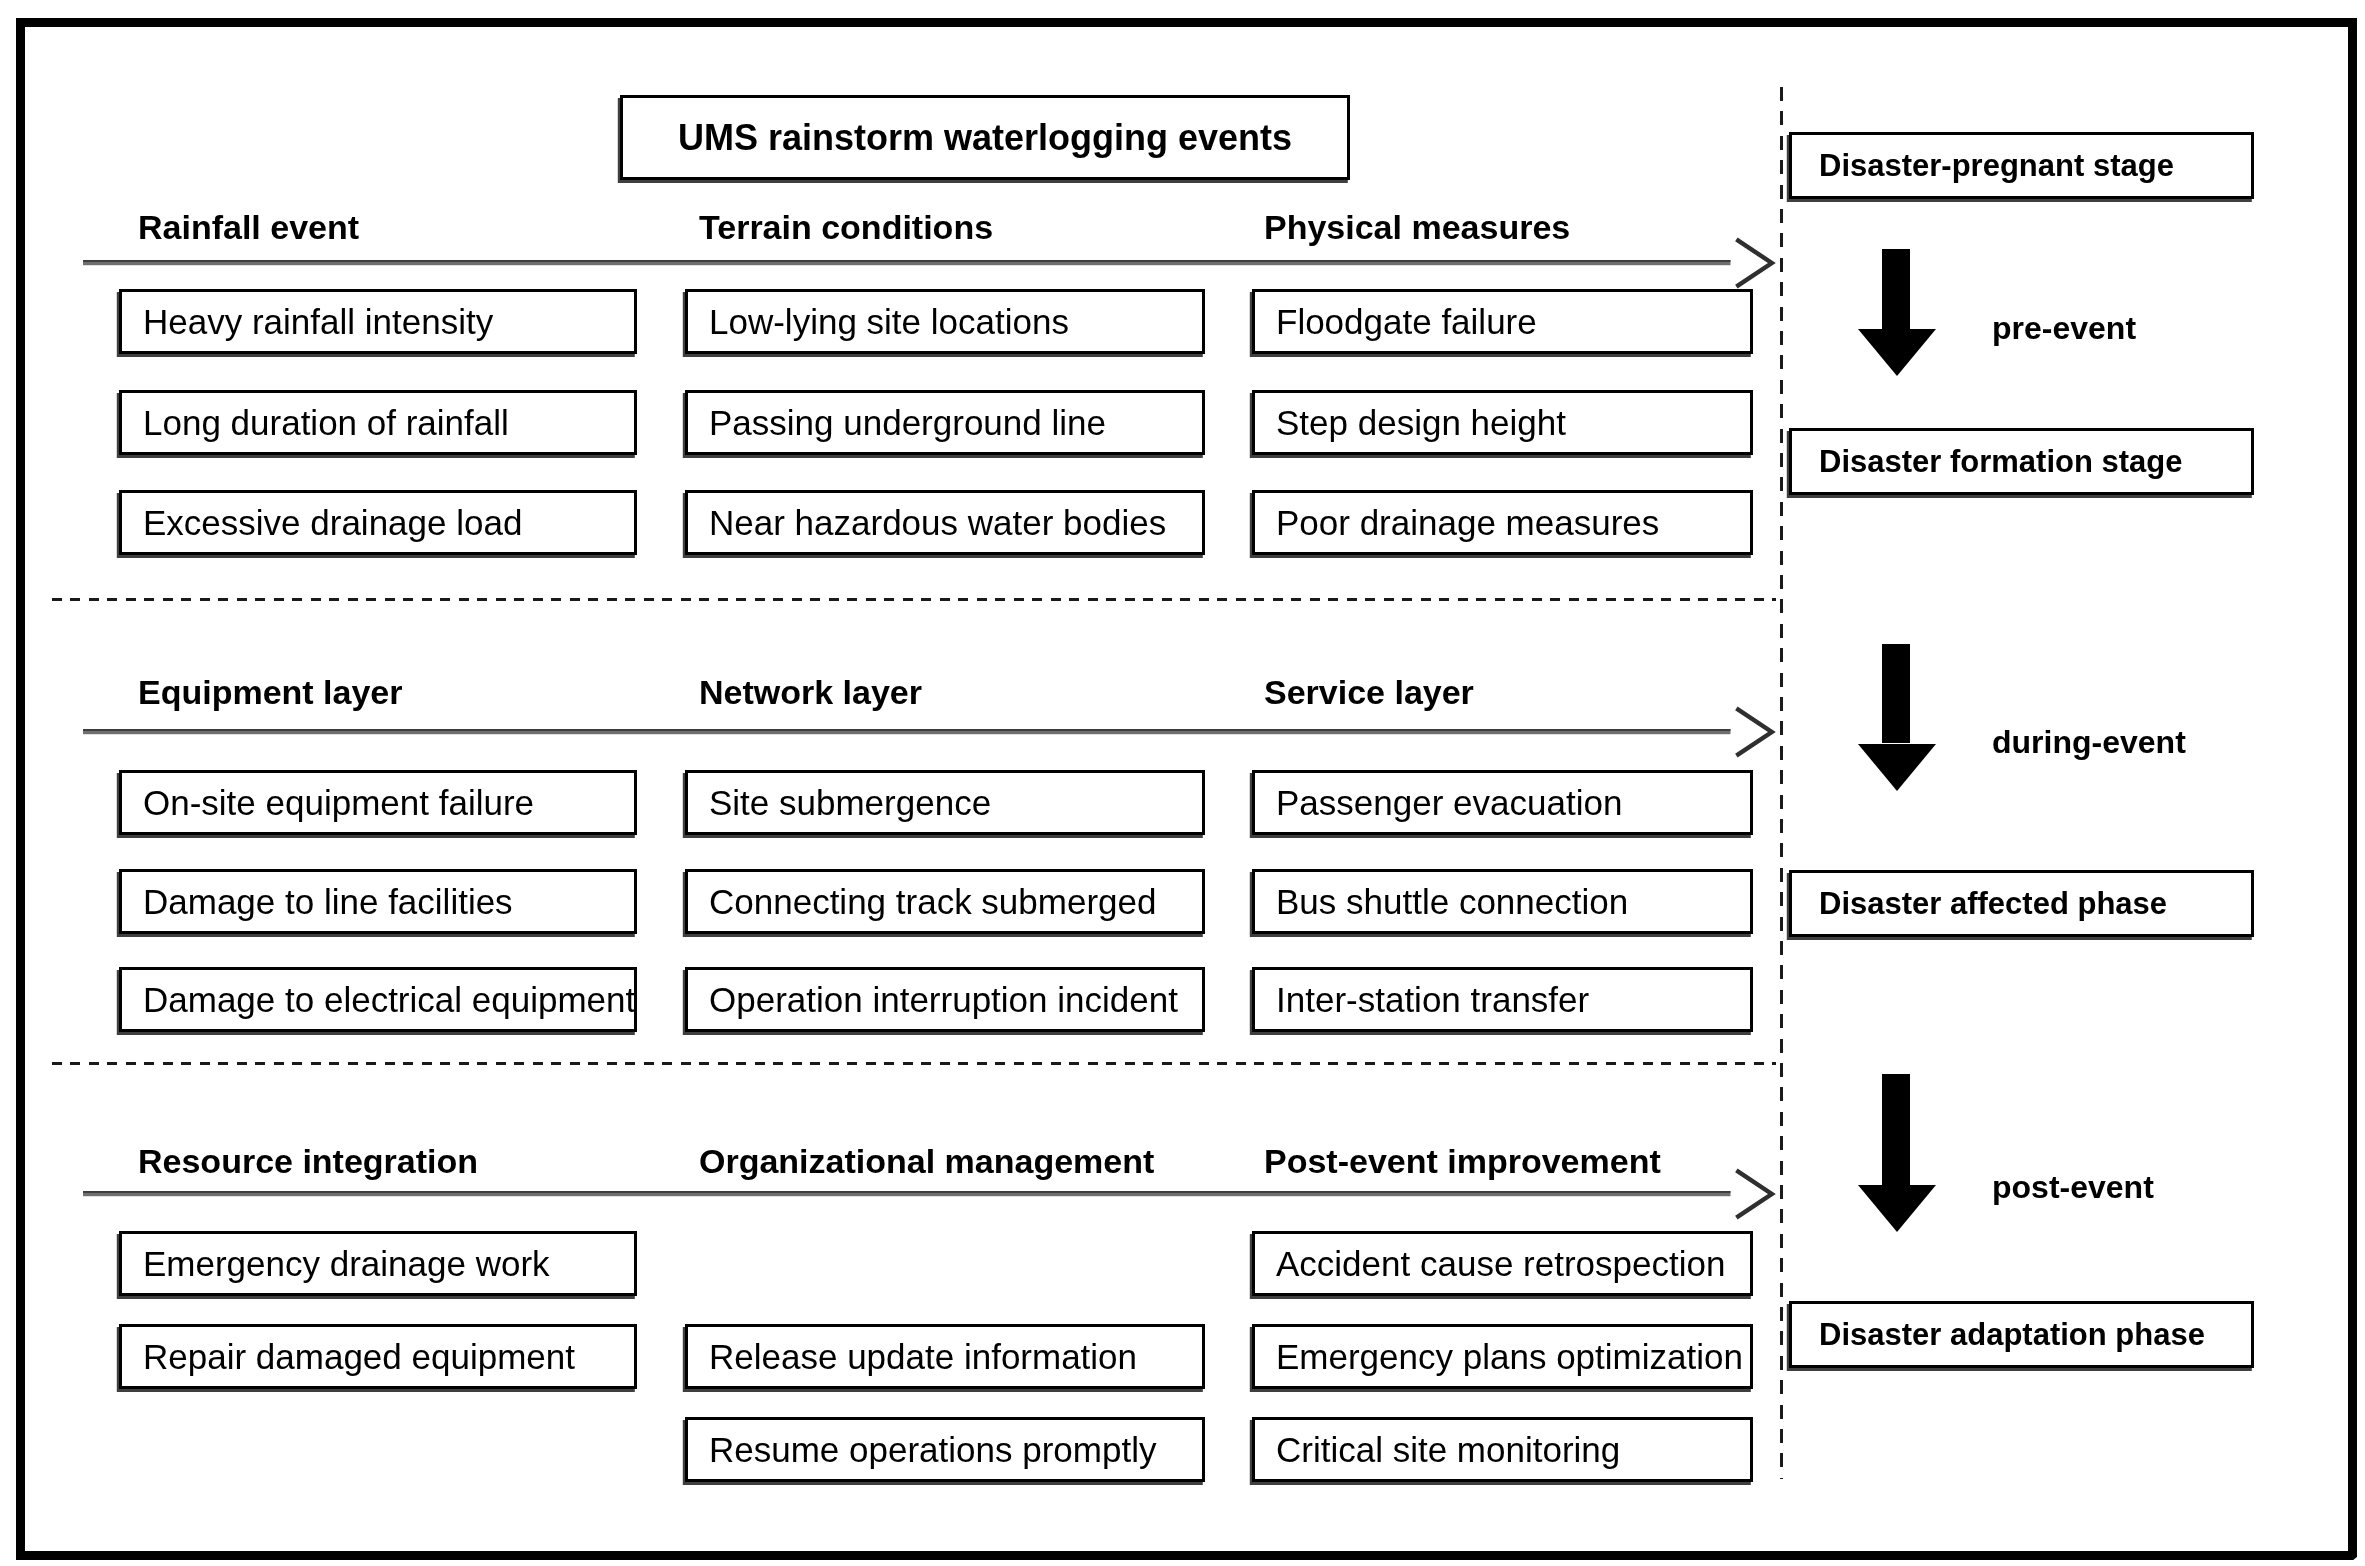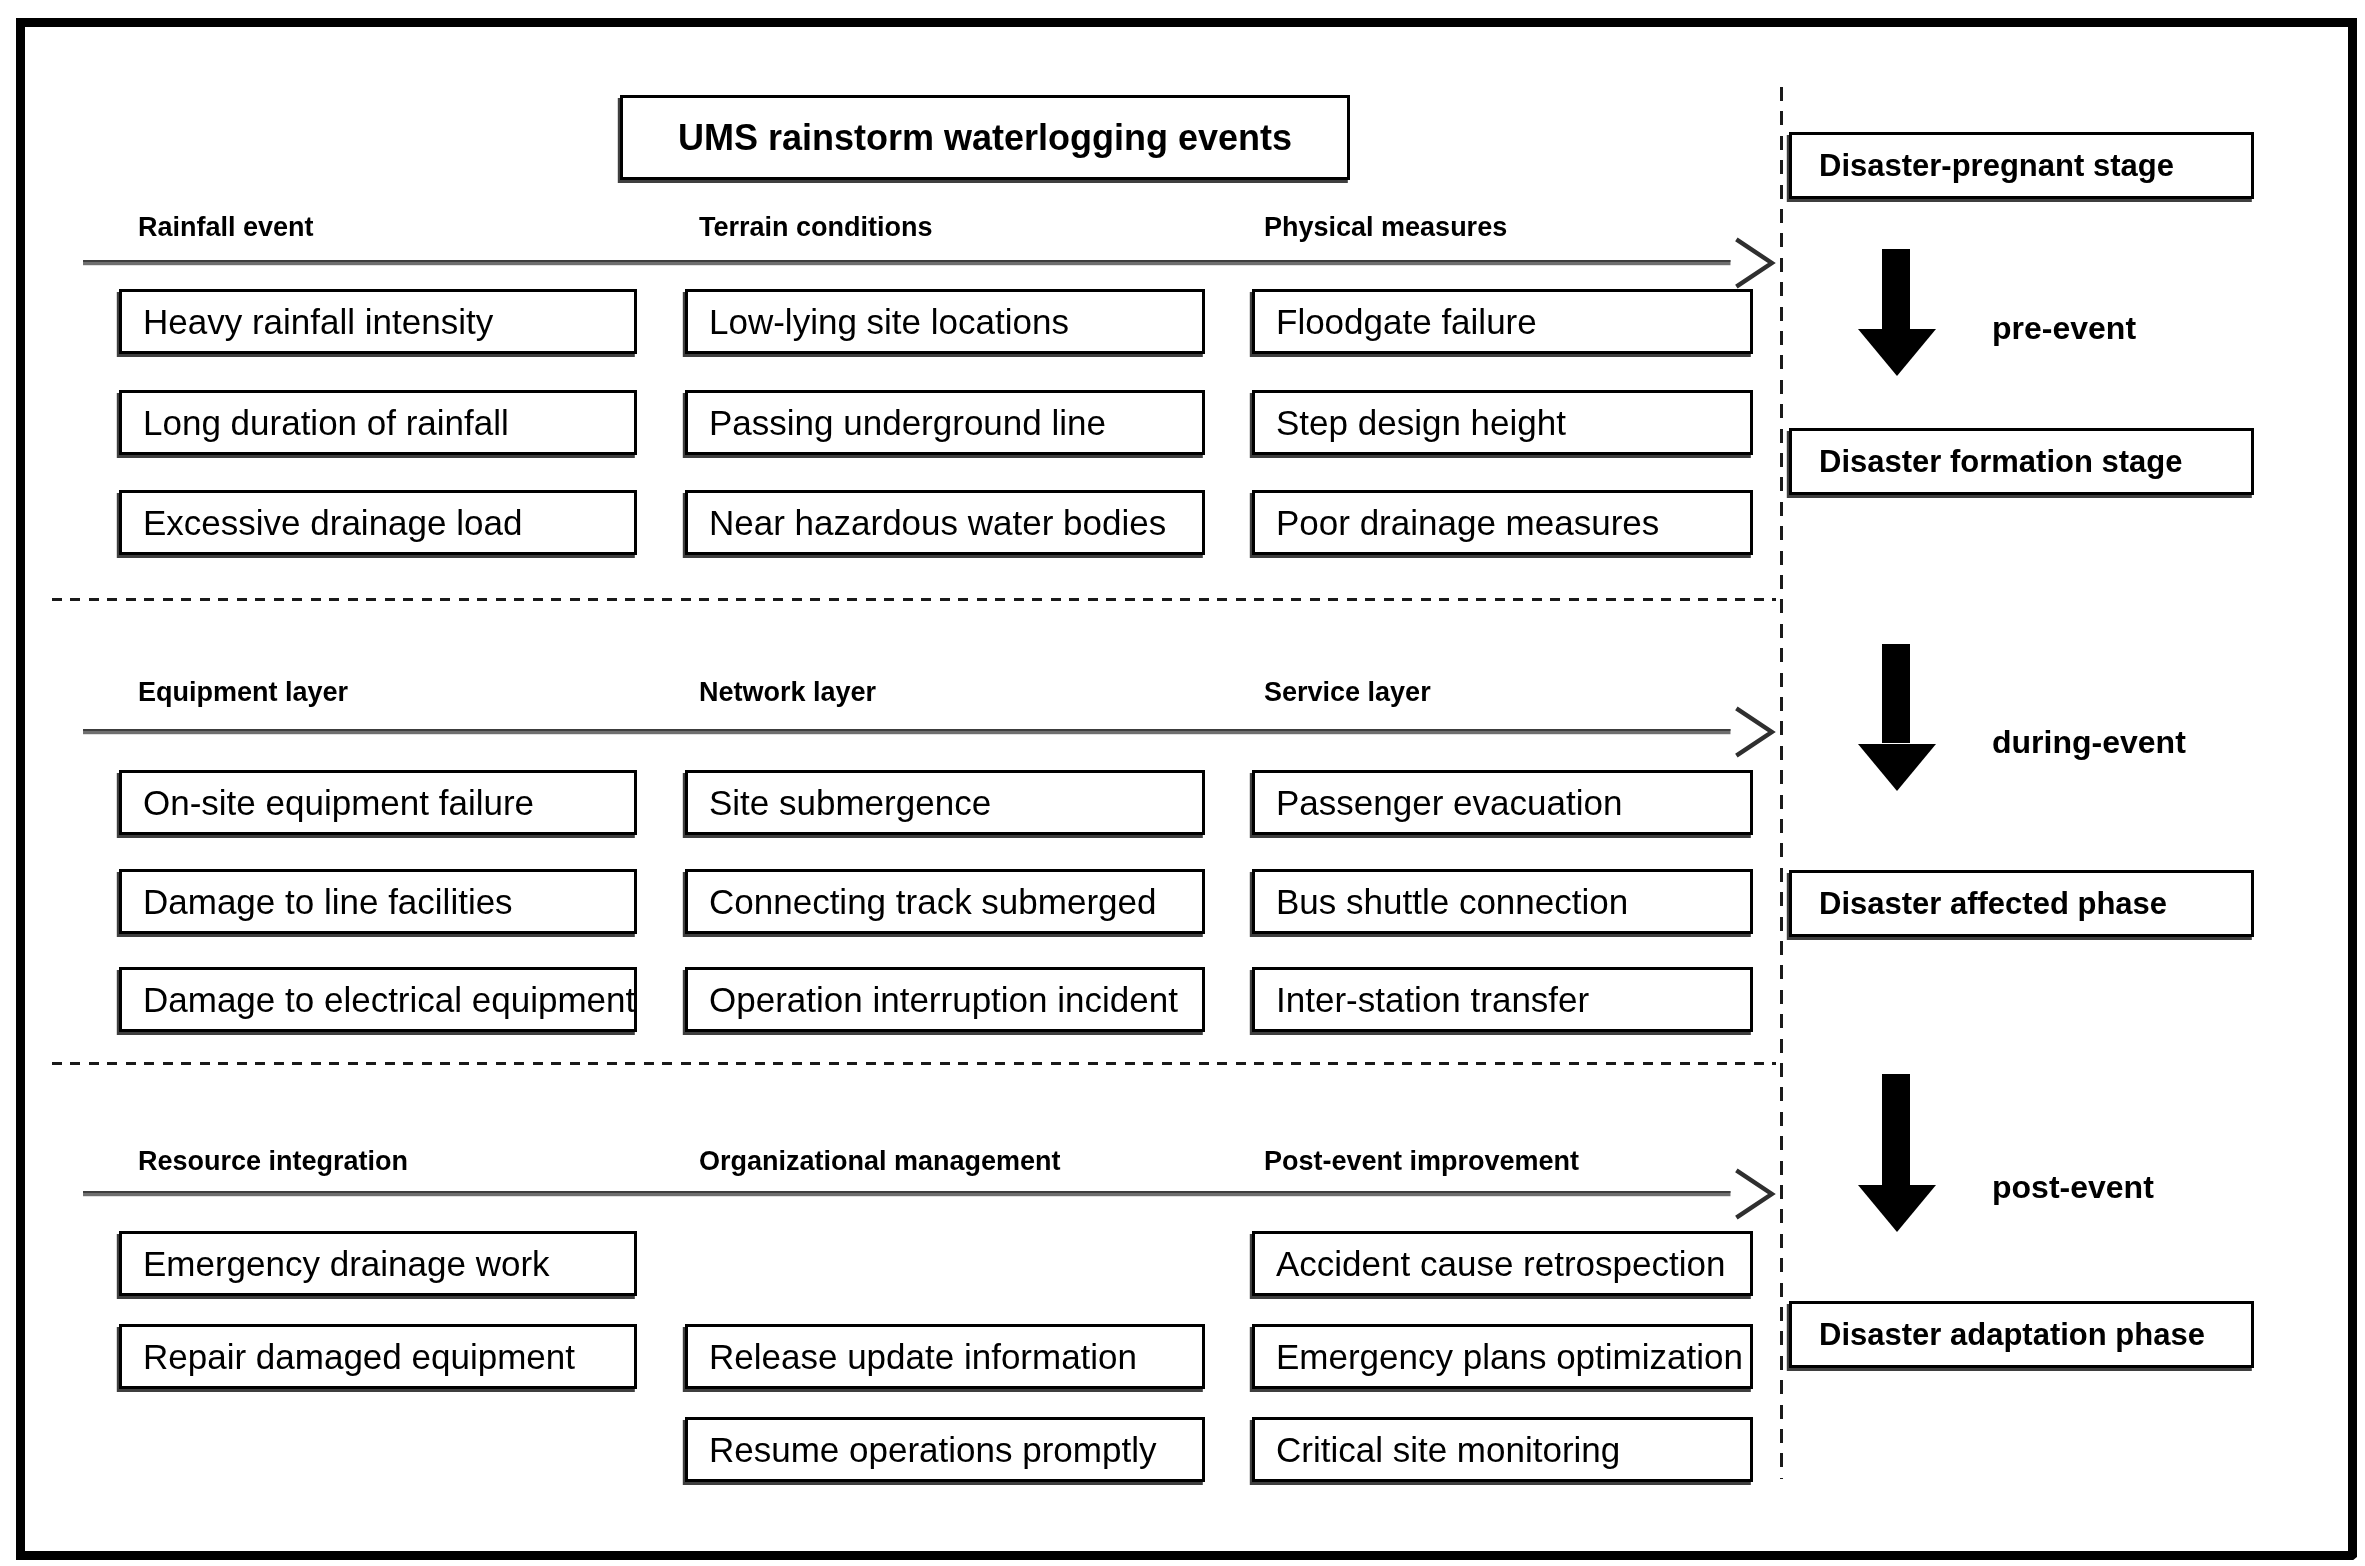--- a/index.html
+++ b/index.html
@@ -12,21 +12,21 @@
     border:9px solid #000;background:transparent;
   }
   .titlebox{
     position:absolute;left:620px;top:95px;width:724px;height:79px;
     border:3px solid #000;background:#fff;box-shadow:-2.2px 3px 0 #3f3f3f;
     display:flex;align-items:center;justify-content:center;
     font-size:36px;font-weight:bold;white-space:nowrap;
   }
   .hdr{
     position:absolute;height:41px;display:flex;align-items:center;
-    font-size:27px;font-weight:bold;white-space:nowrap;
+    font-size:34px;font-weight:bold;white-space:nowrap;
   }
   .harrow{position:absolute;left:80px;width:1700px;height:62px;}
   .item{
     position:absolute;height:65px;border:3px solid #000;background:#fff;
     box-shadow:-2.2px 3px 0 #3f3f3f;display:flex;align-items:center;
     padding-left:21px;box-sizing:border-box;font-size:35px;white-space:nowrap;
   }
   .stage{
     position:absolute;left:1789px;width:465px;height:67px;border:3px solid #000;
     background:#fff;box-shadow:-2.2px 3px 0 #3f3f3f;display:flex;align-items:center;

